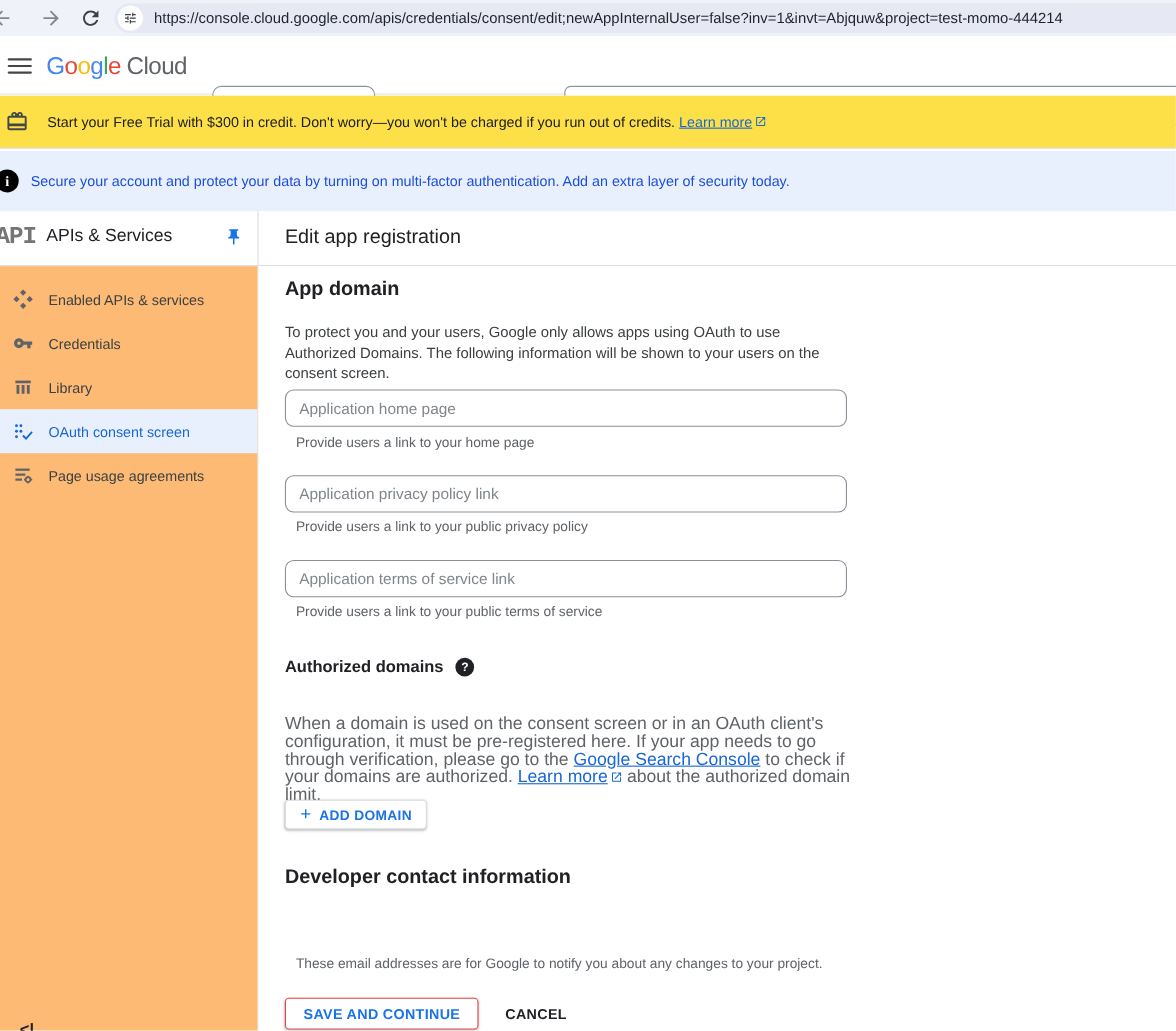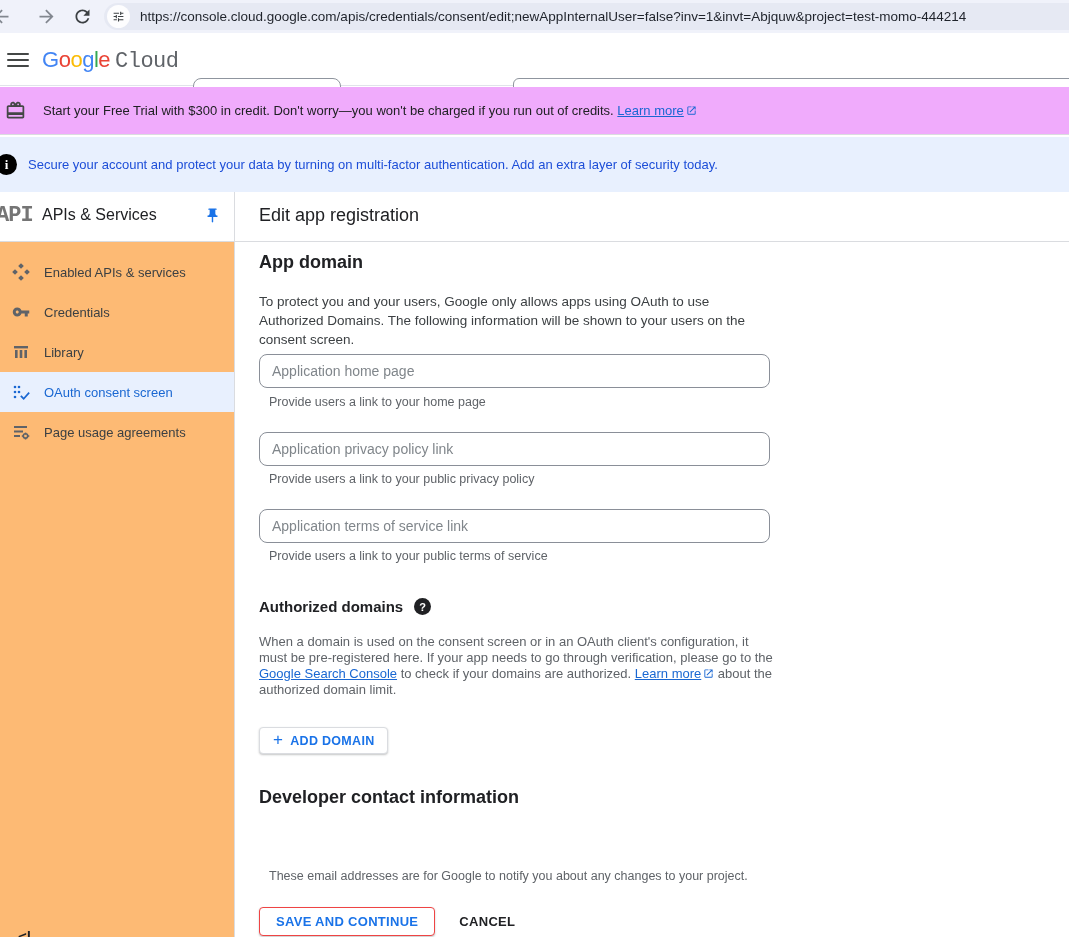--- a/index.html
+++ b/index.html
@@ -21,30 +21,30 @@
   .url-pill{ position:absolute; left:104px; top:3px; height:27px; width:990px; background:#e6e9f3; border-radius:14px; display:flex; align-items:center; }
   .tune-circle{ width:23px; height:23px; border-radius:50%; background:#fdfdfe; margin-left:3px; display:flex; align-items:center; justify-content:center; color:#3c4043; }
   .url-text{ margin-left:10px; font-size:13.5px; color:#1f232b; white-space:nowrap; }
 
   
   .gc-header{ position:absolute; left:0; top:33px; width:1069px; height:53px; background:#fff; border-bottom:1px solid #e0e3ea; }
   .hamburger{ position:absolute; left:7px; top:16px; width:22px; height:20px; color:#5f6368; cursor:pointer; }
   .hamburger div{ height:2.5px; background:#444746; margin:3.5px 0; border-radius:1px; }
   .gc-logo{ position:absolute; left:42px; top:14px; font-size:22px; letter-spacing:-0.5px; }
   .gl-b{ color:#4285F4; } .gl-r{ color:#EA4335; } .gl-y{ color:#FBBC05; } .gl-g{ color:#34A853; }
-  .gc-cloud{ color:#5f6368; margin-left:5px;font-family:Liberation Mono, monospace; }
+  .gc-cloud{ color:#5f6368; margin-left:5px; }
   .project-btn{ position:absolute; left:193px; top:45px; width:148px; height:36px; border:1px solid #8f959e; border-radius:8px; background:#fff; display:flex; align-items:center; padding:0 10px; cursor:pointer; }
   .project-label{ font-size:14px; color:#202124; margin-left:9px; }
   .caret{ width:0; height:0; border-left:5px solid transparent; border-right:5px solid transparent; border-top:6px solid #5f6368; margin-left:14px; }
   .search-box{ position:absolute; left:513px; top:45px; width:580px; height:36px; border:1px solid #8f959e; border-radius:6px; background:#fff; }
   .search-box input{ width:100%; height:100%; border:none; outline:none; background:transparent; font-family:"Liberation Sans",sans-serif; font-size:14px; color:#202124; padding:0 14px; }
   .search-box input::placeholder{ color:#5f6368; opacity:1; }
 
   
-  .trial-bar{ position:absolute; left:0; top:87px; width:1069px; height:48px; background:#f0abfc; border-bottom:1px solid #dadce0; display:flex; align-items:center; }
+  .trial-bar{ position:absolute; left:0; top:87px; width:1069px; height:48px; background:#fde047; border-bottom:1px solid #dadce0; display:flex; align-items:center; }
   .gift-icon{ position:absolute; left:5px; top:13px; width:21px; height:21px; color:#444746; }
   .trial-text{ margin-left:43px; font-size:13px; color:#202124; }
   .link{ color:#1967d2; text-decoration:underline; cursor:pointer; }
   .ext-icon{ display:inline-block; width:11px; height:11px; color:#1967d2; margin-left:2px; vertical-align:-1px; }
 
   
   .sec-banner{ position:absolute; left:0; top:137px; width:1069px; height:55px; background:#e8f0fe; display:flex; align-items:center; }
   .info-icon{ position:absolute; left:-4px; top:17px; width:21px; height:21px; background:#000; color:#fff; border-radius:50%; font-size:13px; font-weight:bold; display:flex; align-items:center; justify-content:center; font-family:"Liberation Serif",serif; }
   .sec-text{ margin-left:28px; font-size:13px; color:#1d4ed8; }
 
@@ -71,21 +71,21 @@
   .app-domain-h{ top:10px; }
   .app-domain-p{ top:50px; width:512px; font-size:13.5px; line-height:19px; color:#3c4043; }
   .field{ width:511px; height:34px; border:1px solid #8a8f98; border-radius:8px; background:#fff; }
   .field input{ width:100%; height:100%; border:none; outline:none; background:transparent; font-family:"Liberation Sans",sans-serif; font-size:14px; color:#202124; padding:0 12px; border-radius:8px; }
   .field input::placeholder{ color:#80868b; opacity:1; }
   .f1{ top:112px; } .f2{ top:190px; } .f3{ top:267px; }
   .helper{ left:34px; font-size:12.5px; color:#5f6368; }
   .h1{ top:153px; } .h2h{ top:230px; } .h3h{ top:307px; }
   .auth-h{ top:356px; font-size:15px; font-weight:bold; color:#202124; display:flex; align-items:center; gap:11px; }
   .help-icon{ width:17px; height:17px; background:#202124; color:#fff; border-radius:50%; font-size:11px; font-weight:bold; display:flex; align-items:center; justify-content:center; cursor:pointer; }
-  .auth-p{ top:392px; width:515px; font-size:13px; line-height:16px; color:#5f6368; }
+  .auth-p{ top:409px; width:515px; font-size:16px; line-height:16px; color:#5f6368; }
   .add-domain-btn{ top:485px; height:27px; padding:0 13px; background:#fff; border:1px solid #dadce0; border-radius:4px; box-shadow:0 1px 2px rgba(60,64,67,.3); color:#1a73e8; font-weight:bold; font-size:12.5px; letter-spacing:.3px; display:flex; align-items:center; gap:7px; cursor:pointer; font-family:"Liberation Sans",sans-serif; }
   .plus-glyph{ font-size:17px; font-weight:normal; margin-top:-2px; }
   .dev-h{ top:545px; }
   .email-field{ top:585px; width:511px; height:36px; border:1px solid #8a8f98; border-radius:8px; display:flex; align-items:center; padding-left:9px; }
   .email-label{ position:absolute; top:-9px; left:9px; background:#fff; padding:0 5px; font-size:12.5px; font-weight:bold; color:#202124; }
   .chip{ height:25px; background:#e8eaed; border-radius:13px; display:flex; align-items:center; padding:0 7px 0 13px; font-size:13.5px; color:#202124; }
   .chip-close{ width:16px; height:16px; border-radius:50%; background:#80868b; color:#fff; font-size:11px; font-weight:bold; display:flex; align-items:center; justify-content:center; margin-left:7px; cursor:pointer; }
   .email-helper{ top:627px; }
   .actions{ top:665px; display:flex; align-items:center; gap:24px; }
   .save-btn{ height:29px; padding:0 16px; background:#fff; border:1px solid #ef4444; border-radius:4px; box-shadow:0 1px 2px rgba(60,64,67,.3); color:#1a73e8; font-weight:bold; font-size:13px; letter-spacing:.3px; cursor:pointer; font-family:"Liberation Sans",sans-serif; }

